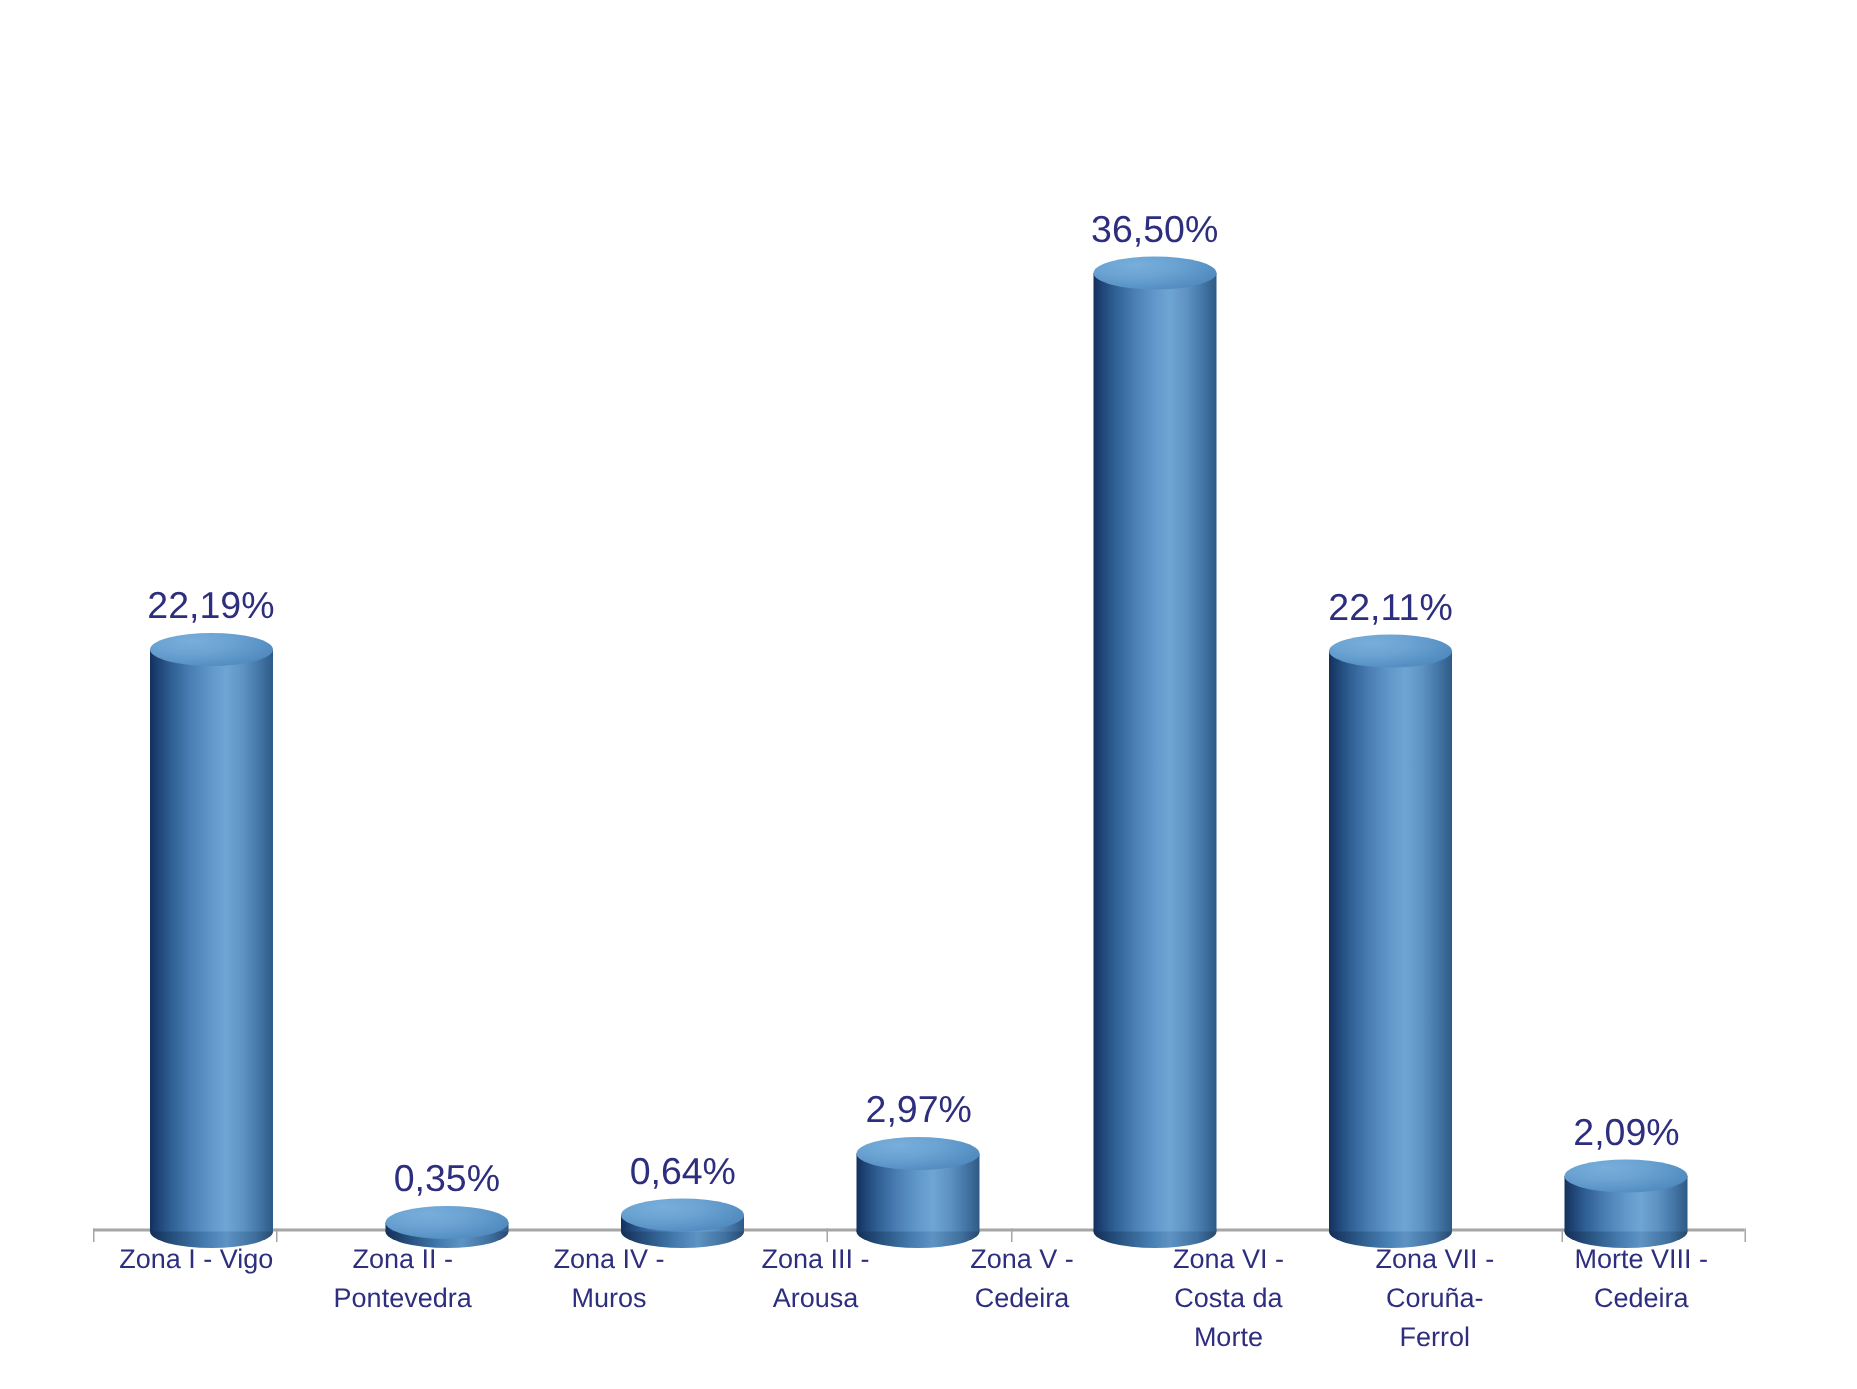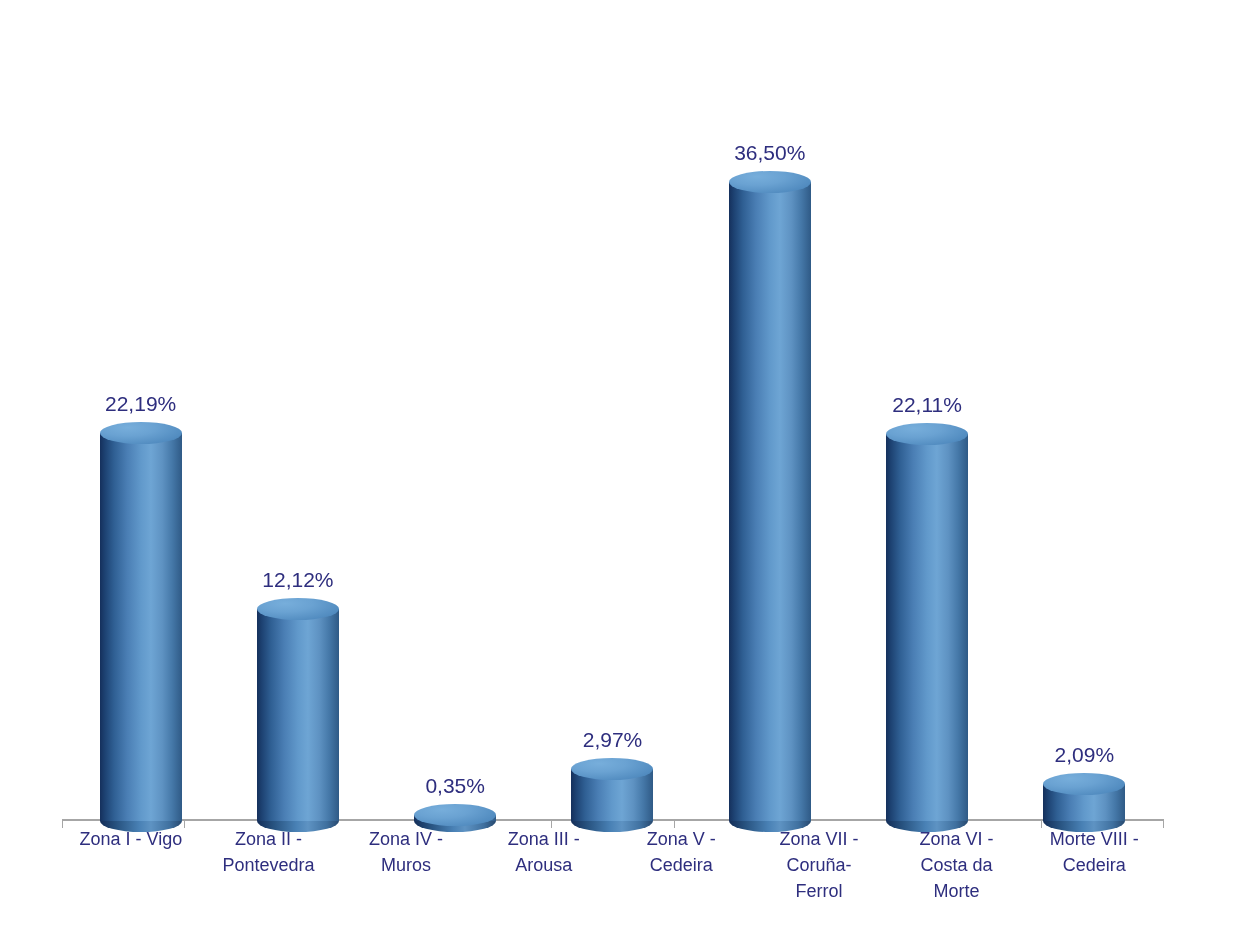--- a/index.html
+++ b/index.html
@@ -115,21 +115,21 @@
         #5e93c3 62%,
         #3f709f 85%,
         #27496f 100%);
     z-index: 1;
   }
 
   
   .value-label {
     position: relative;
     color: #2e2e7e;
-    font-size: 21px;
+    font-size: 25px;
     line-height: 24px;
     white-space: nowrap;
     margin-bottom: 17px;
     z-index: 4;
     text-align: right;
   }
 
   
   .cat-labels {
     position: absolute;
@@ -157,32 +157,32 @@
   <div class="columns">
       <div class="column">
         <div class="value-label">22,19%</div>
         <div class="cyl-wrap" style="height: 388.477px;">
           <div class="cyl-bottom"></div>
           <div class="cyl-body" style="height: 388.477px;"></div>
           <div class="cyl-top"></div>
         </div>
       </div>
       <div class="column">
-        <div class="value-label">12,12%</div>
-        <div class="cyl-wrap" style="height: 212.183px;">
-          <div class="cyl-bottom"></div>
-          <div class="cyl-body" style="height: 212.183px;"></div>
-          <div class="cyl-top"></div>
-        </div>
-      </div>
-      <div class="column">
         <div class="value-label">0,35%</div>
         <div class="cyl-wrap" style="height: 6.1274px;">
           <div class="cyl-bottom"></div>
           <div class="cyl-body" style="height: 6.1274px;"></div>
+          <div class="cyl-top"></div>
+        </div>
+      </div>
+      <div class="column">
+        <div class="value-label">0,64%</div>
+        <div class="cyl-wrap" style="height: 11.2044px;">
+          <div class="cyl-bottom"></div>
+          <div class="cyl-body" style="height: 11.2044px;"></div>
           <div class="cyl-top"></div>
         </div>
       </div>
       <div class="column">
         <div class="value-label">2,97%</div>
         <div class="cyl-wrap" style="height: 51.9953px;">
           <div class="cyl-bottom"></div>
           <div class="cyl-body" style="height: 51.9953px;"></div>
           <div class="cyl-top"></div>
         </div>
@@ -241,28 +241,28 @@
       </div>
       <div class="cat-label">
         <div>Zona III -</div>
         <div>Arousa</div>
       </div>
       <div class="cat-label">
         <div>Zona V -</div>
         <div>Cedeira</div>
       </div>
       <div class="cat-label">
+        <div>Zona VI -</div>
+        <div>Costa da</div>
+        <div>Morte</div>
+      </div>
+      <div class="cat-label">
         <div>Zona VII -</div>
         <div>Coruña-</div>
         <div>Ferrol</div>
       </div>
       <div class="cat-label">
-        <div>Zona VI -</div>
-        <div>Costa da</div>
-        <div>Morte</div>
-      </div>
-      <div class="cat-label">
         <div>Morte VIII -</div>
         <div>Cedeira</div>
       </div>
     </div>
 
 </div>
 
 </body></html>

